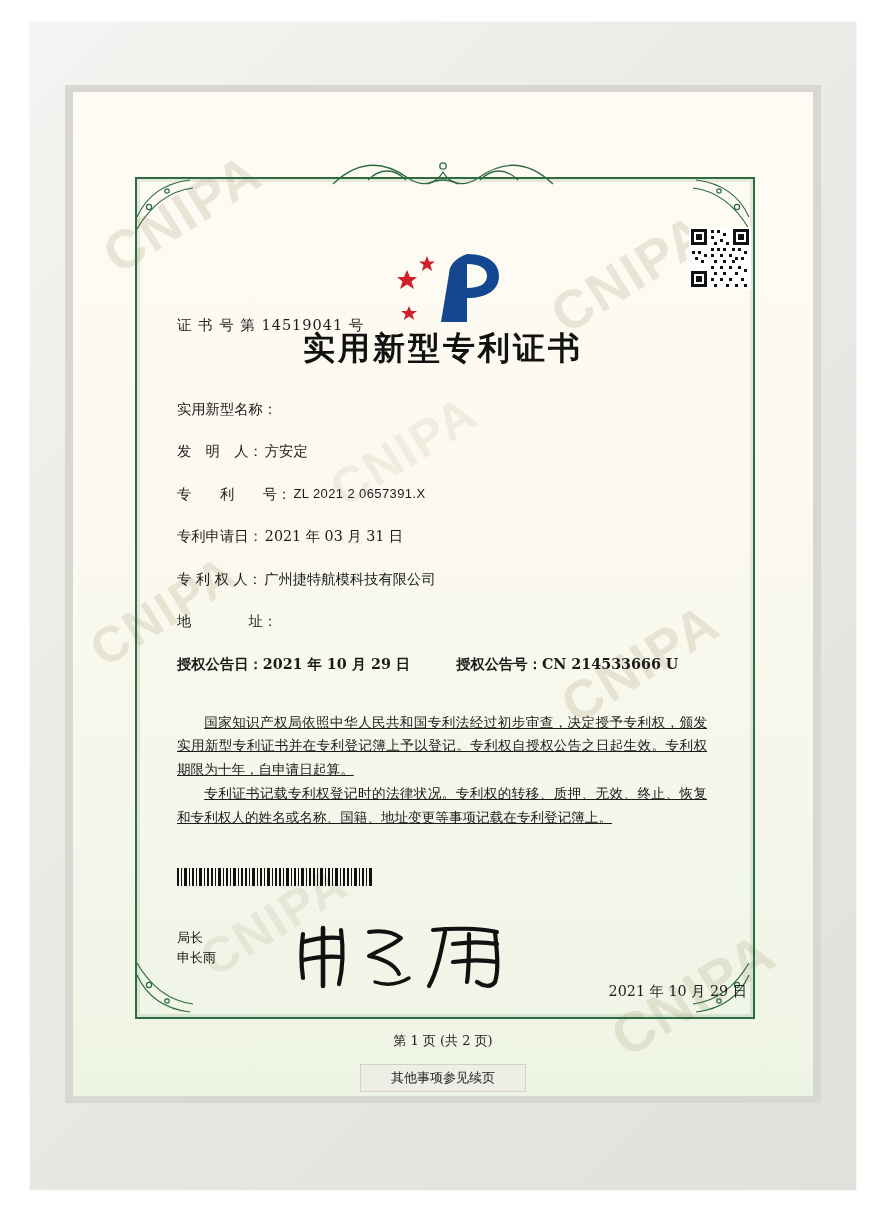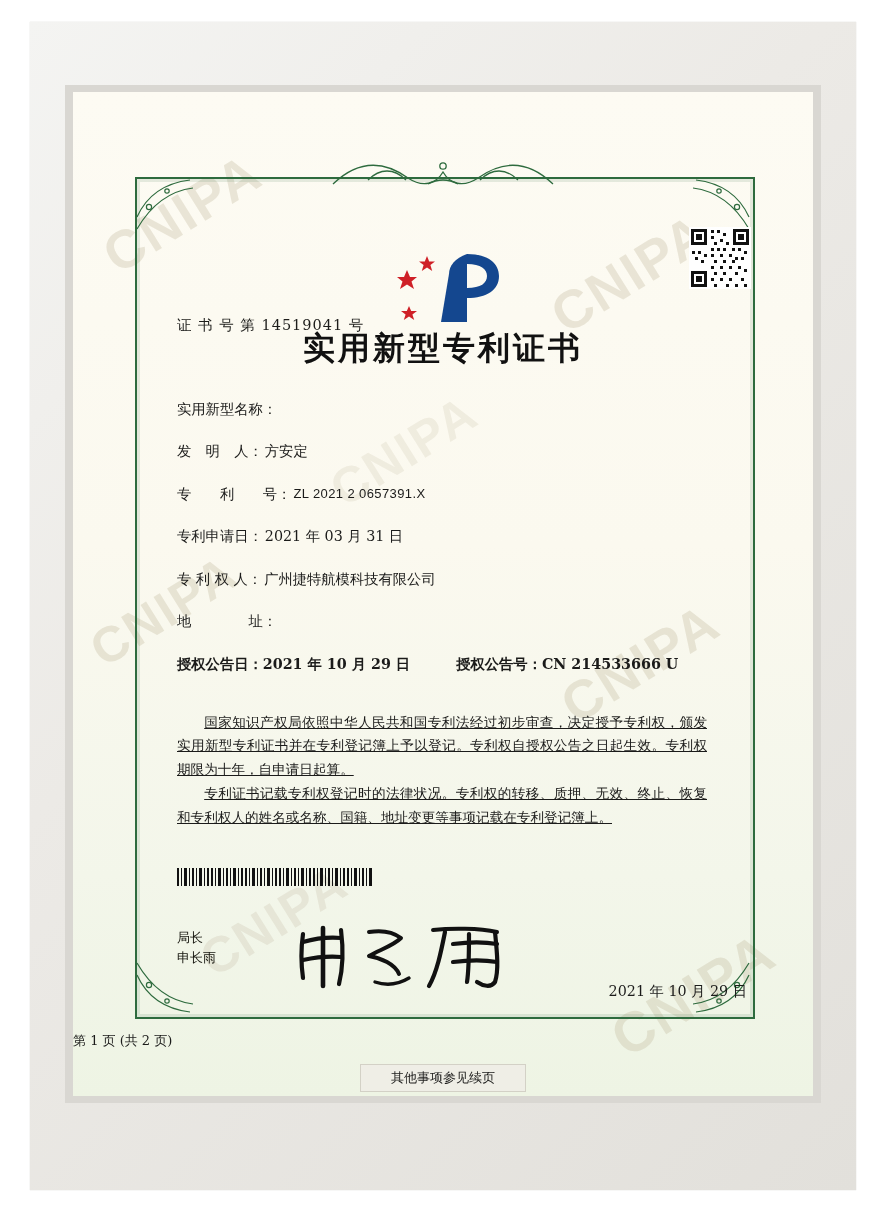--- a/index.html
+++ b/index.html
@@ -216,21 +216,21 @@
     font-size: 14.3px;
     color: #1b1b1a;
   }
 
   
   .page-num {
     position: absolute;
     left: 0;
     right: 0;
     top: 940px;
-    text-align: left;
+    text-align: center;
     font-size: 13px;
     color: #1b1b1a;
   }
   .footer-note {
     position: absolute;
     left: 50%;
     transform: translateX(-50%);
     top: 972px;
     font-size: 13px;
     color: #1b1b1a;

